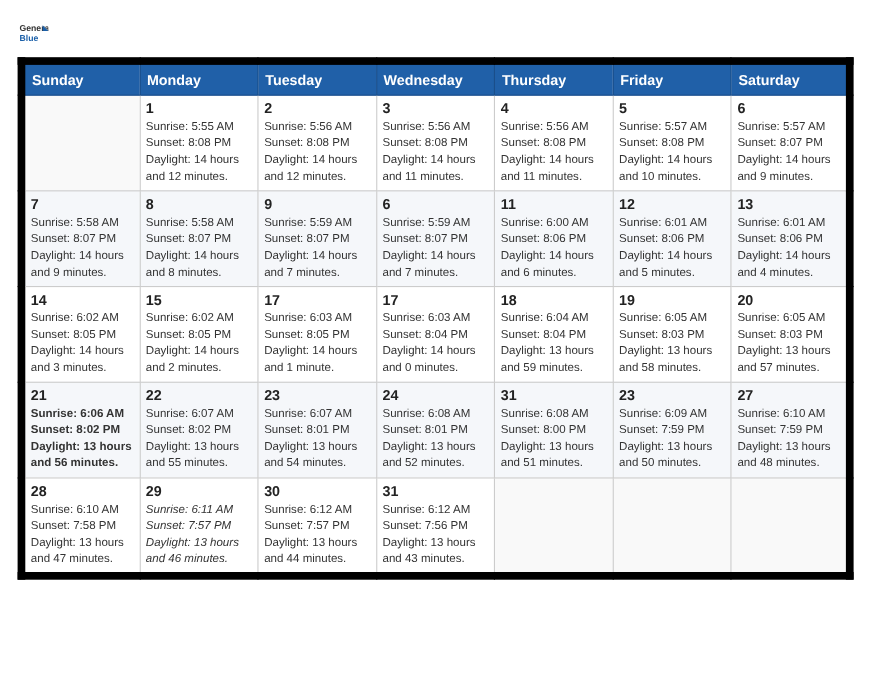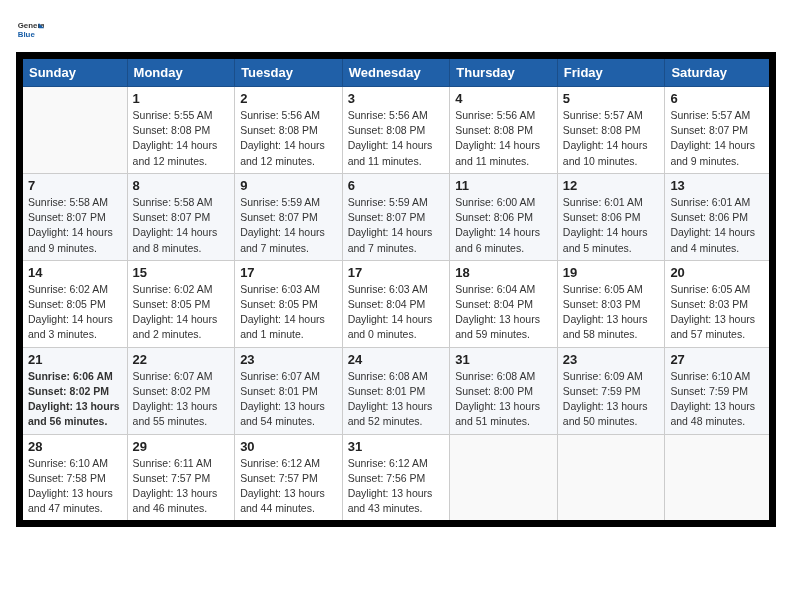--- a/index.html
+++ b/index.html
@@ -287,21 +287,21 @@
       </tr>
       <tr>
         <td>
           <span class="day-number">28</span>
           <div class="day-info" style="white-space: pre-line;">Sunrise: 6:10 AM
 Sunset: 7:58 PM
 Daylight: 13 hours and 47 minutes.</div>
         </td>
         <td>
           <span class="day-number">29</span>
-          <div class="day-info" style="white-space: pre-line;">Sunrise: 6:11 AM
+          <div class="day-info" style="white-space: pre-line; font-style: italic;">Sunrise: 6:11 AM
 Sunset: 7:57 PM
 Daylight: 13 hours and 46 minutes.</div>
         </td>
         <td>
           <span class="day-number">30</span>
           <div class="day-info" style="white-space: pre-line;">Sunrise: 6:12 AM
 Sunset: 7:57 PM
 Daylight: 13 hours and 44 minutes.</div>
         </td>
         <td>

